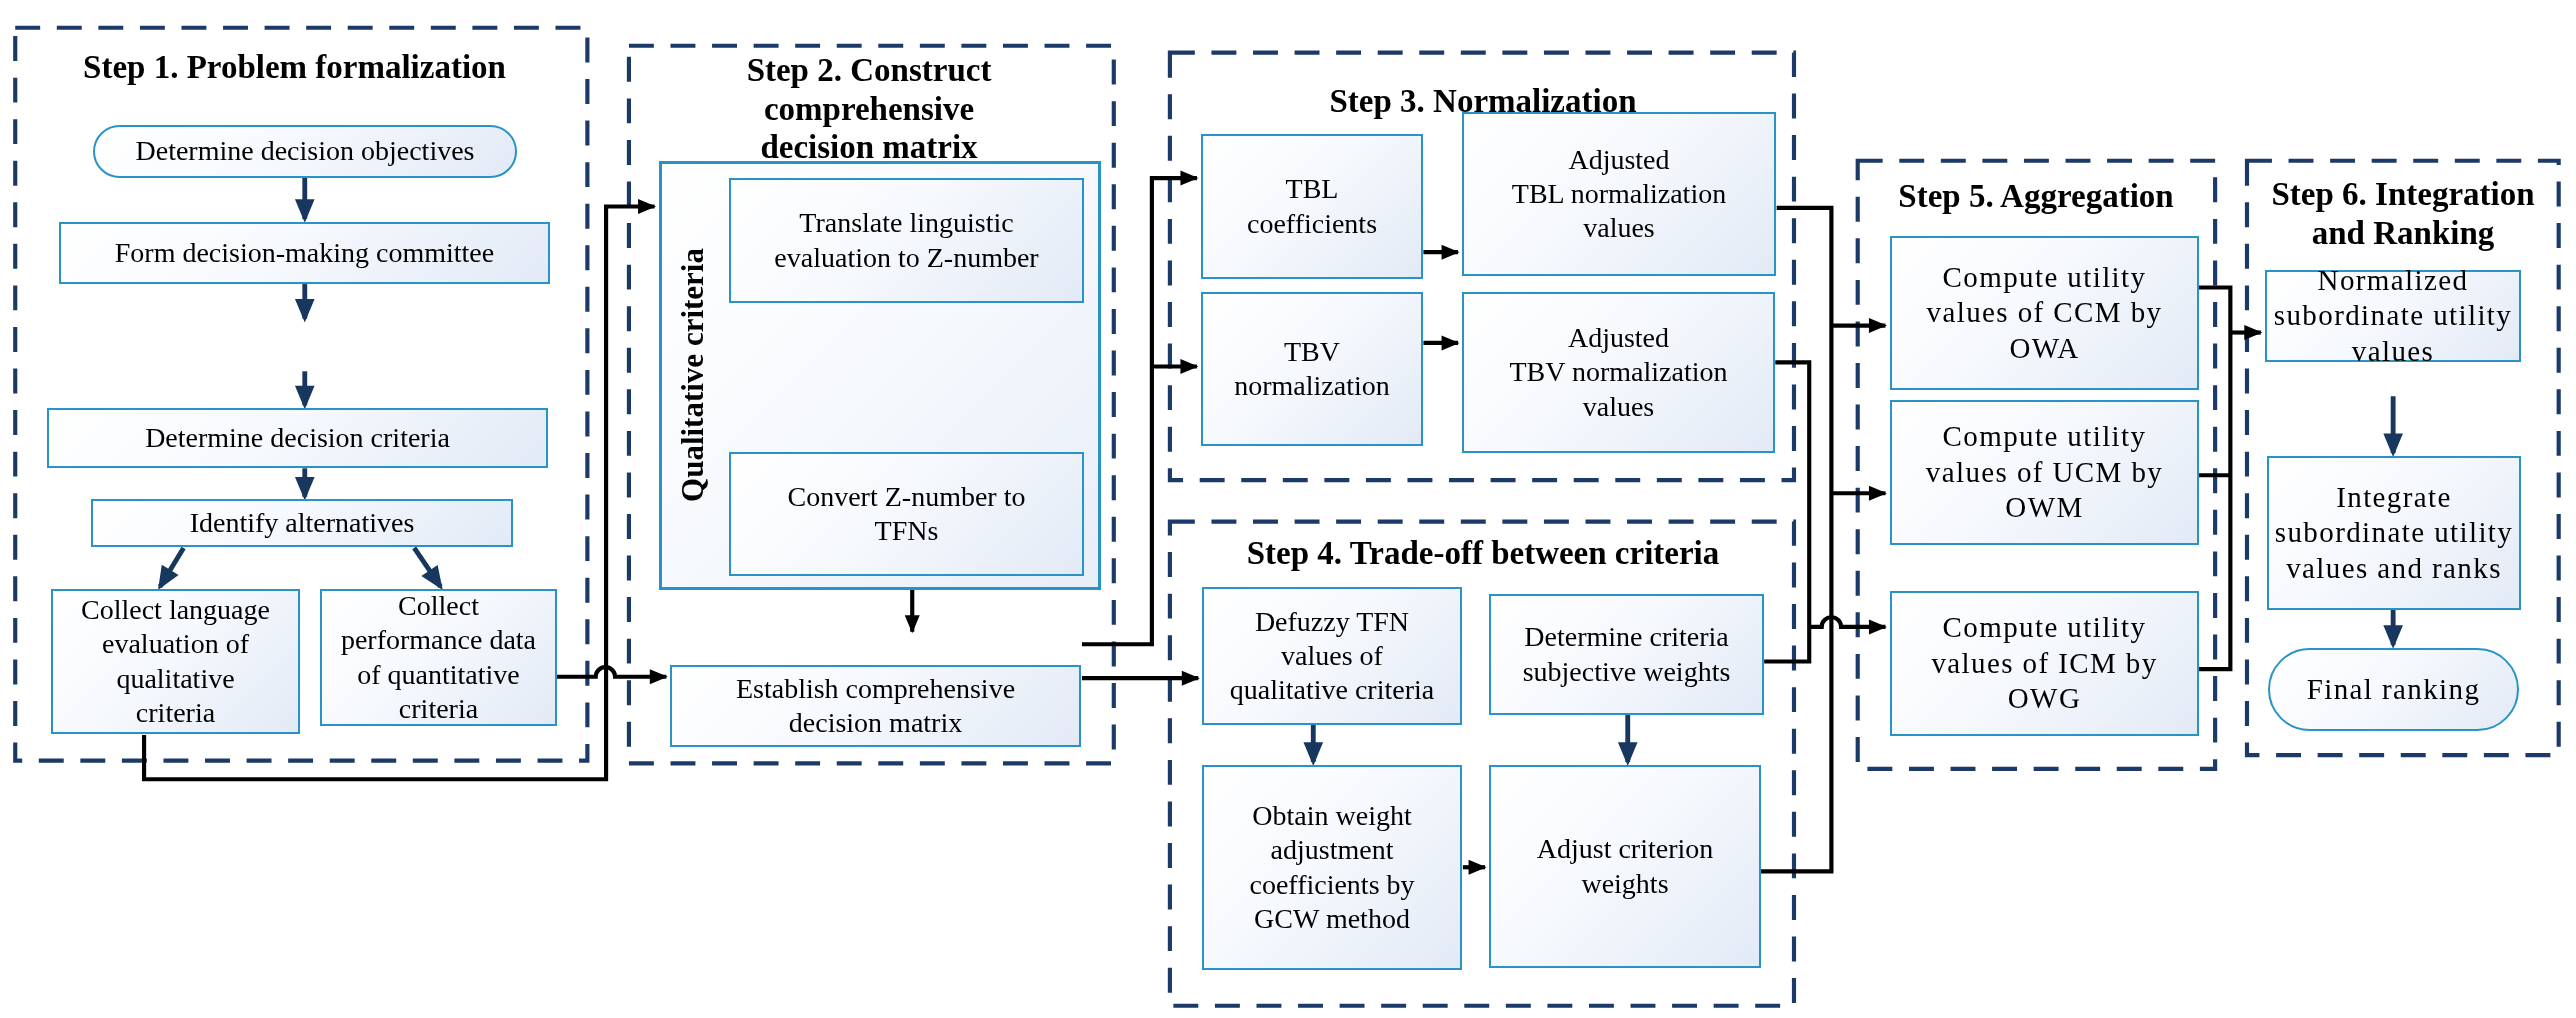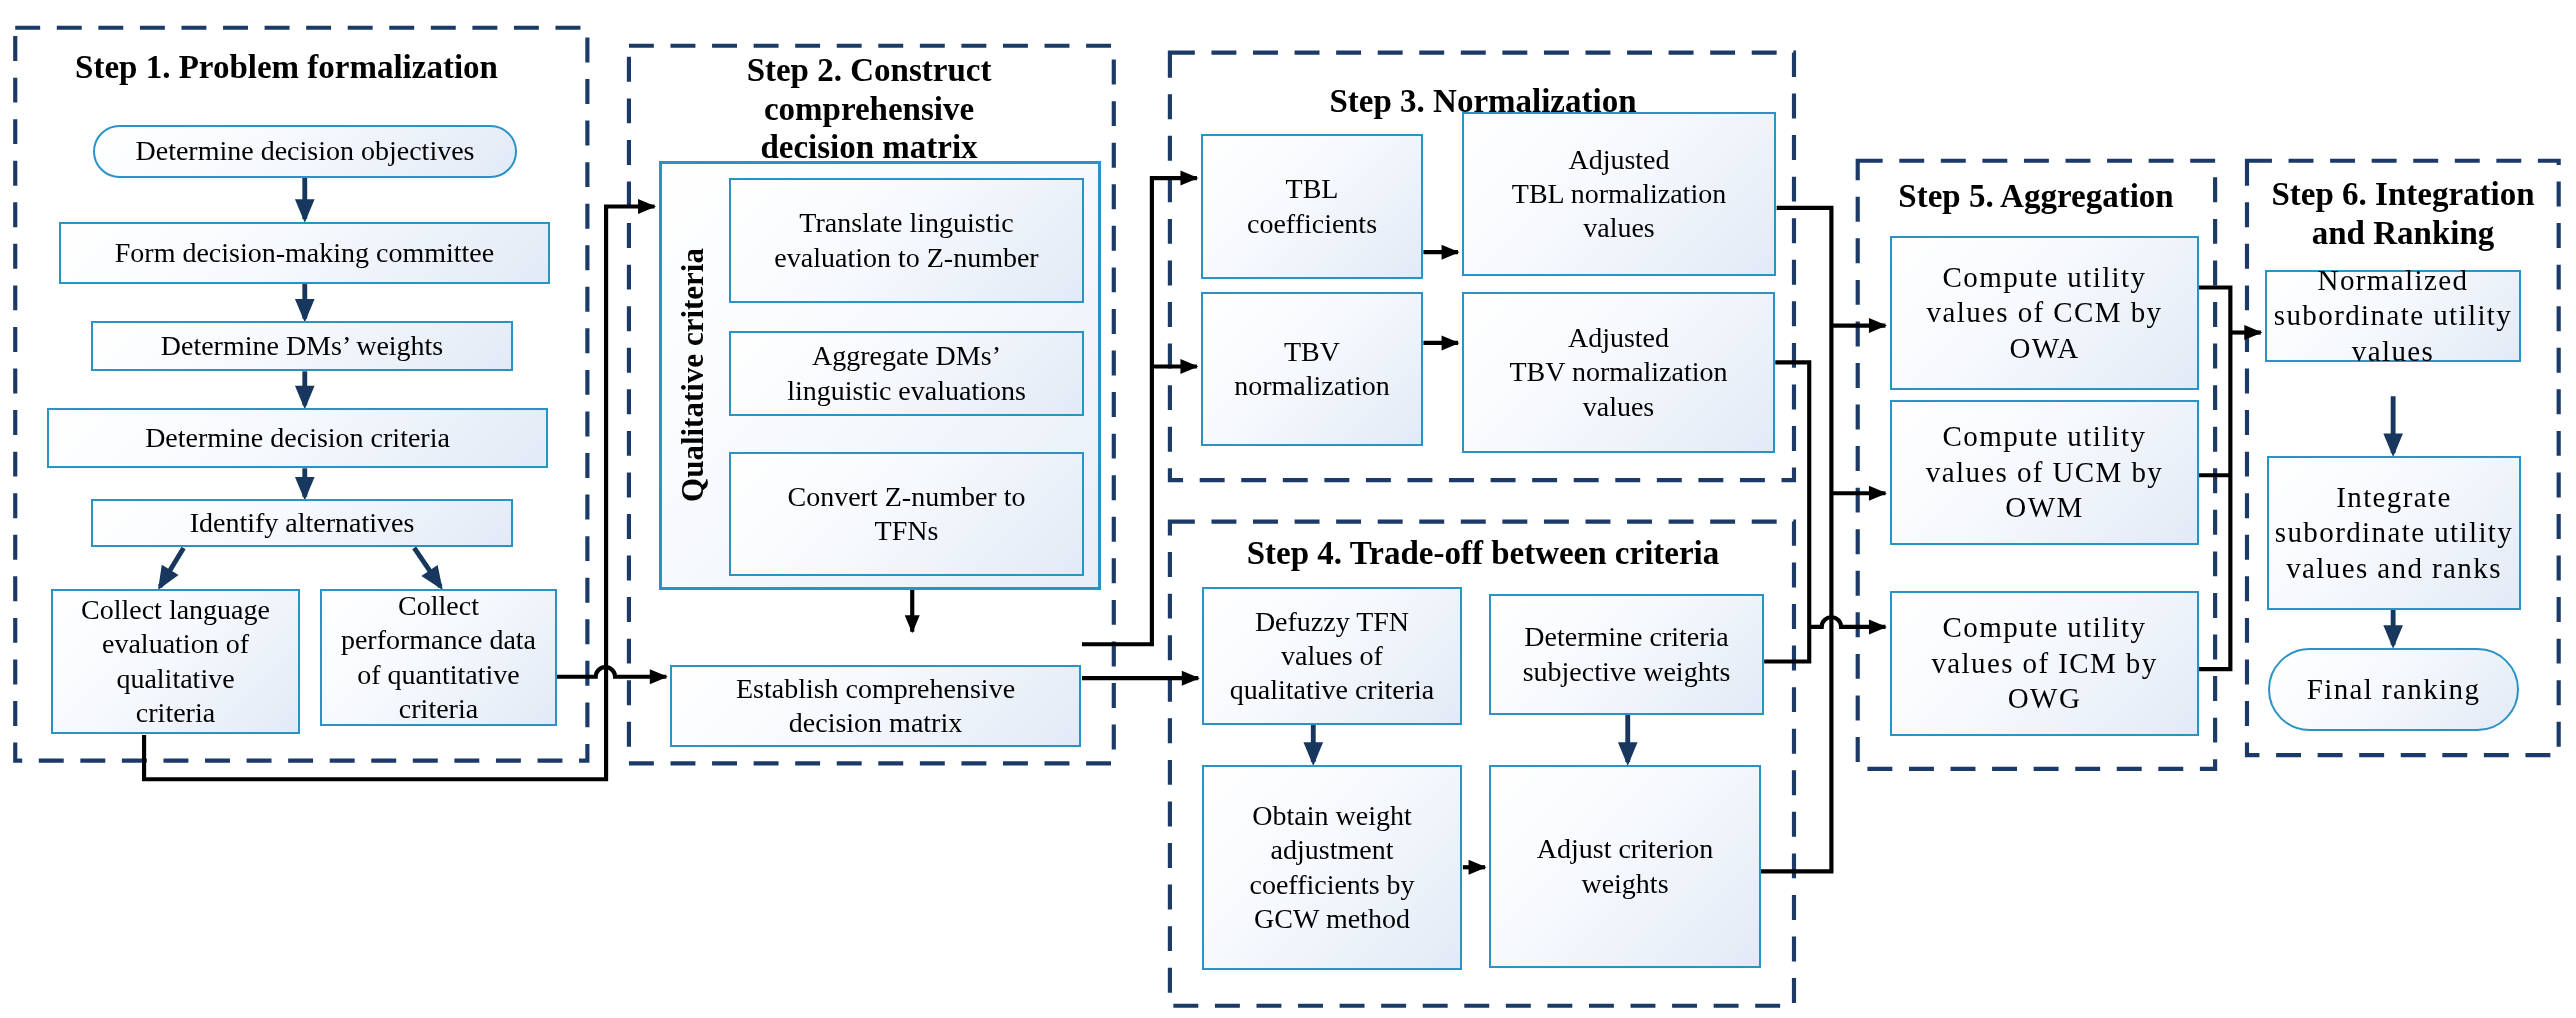--- a/index.html
+++ b/index.html
@@ -74,51 +74,48 @@
       <path d="M2612,905 H2630 A14,14 0 0 1 2658,905 H2722" marker-end="url(#blackhead)"></path>
       <path d="M2565,300 H2644 V1258 H2542"></path>
       <path d="M2644,470 H2722" marker-end="url(#blackhead)"></path>
       <path d="M2644,712 H2722" marker-end="url(#blackhead)"></path>
       <path d="M3174,415 H3220 V966 H3174"></path>
       <path d="M3174,686 H3220"></path>
       <path d="M3220,480 H3264" marker-end="url(#blackhead)"></path>
     </g>
   </svg>
 
-  <div class="title" style="left:20px;top:43px;width:533px;height:48px;">Step 1. Problem formalization</div>
+  <div class="title" style="left:28px;top:43px;width:533px;height:48px;">Step 1. Problem formalization</div>
   <div class="title" style="left:644px;top:64px;width:450px;height:90px;">Step 2. Construct comprehensive
 decision matrix</div>
   <div class="title" style="left:1178px;top:80px;width:610px;height:42px;">Step 3. Normalization</div>
   <div class="title" style="left:1178px;top:532px;width:610px;height:42px;">Step 4. Trade-off between criteria</div>
   <div class="title" style="left:1870px;top:175px;width:332px;height:42px;">Step 5. Aggregation</div>
   <div class="title" style="left:2254px;top:170px;width:298px;height:87px;">Step 6. Integration
 and Ranking</div>
 
   <div class="box" style="left:59px;top:222px;width:491px;height:62px;">Form decision-making committee</div>
   <div class="box pill" style="left:93px;top:125px;width:424px;height:53px;">Determine decision objectives</div>
-  <div class="box" style="left:91px;top:321px;width:422px;height:50px;">Determine DMs’ weights</div>
   <div class="box" style="left:47px;top:408px;width:501px;height:60px;">Determine decision criteria</div>
   <div class="box" style="left:91px;top:499px;width:422px;height:48px;">Identify alternatives</div>
   <div class="box" style="left:51px;top:589px;width:249px;height:145px;">Collect language
 evaluation of
 qualitative
 criteria</div>
   <div class="box" style="left:320px;top:589px;width:237px;height:137px;">Collect
 performance data
 of quantitative
 criteria</div>
 
   <div class="container" style="left:659px;top:161px;width:442px;height:429px;"></div>
   <div class="sidelabel" style="left:662px;top:166px;width:62px;height:418px;">
     <span>Qualitative criteria</span>
   </div>
   <div class="box" style="left:729px;top:178px;width:355px;height:125px;">Translate linguistic
 evaluation to Z-number</div>
-  <div class="box" style="left:729px;top:331px;width:355px;height:85px;">Aggregate DMs’
-linguistic evaluations</div>
   <div class="box" style="left:729px;top:452px;width:355px;height:124px;">Convert Z-number to
 TFNs</div>
   <div class="box" style="left:670px;top:665px;width:411px;height:82px;">Establish comprehensive
 decision matrix</div>
 
   <div class="box" style="left:1201px;top:134px;width:222px;height:145px;">TBL
 coefficients</div>
   <div class="box" style="left:1462px;top:112px;width:314px;height:164px;">Adjusted
 TBL normalization
 values</div>

